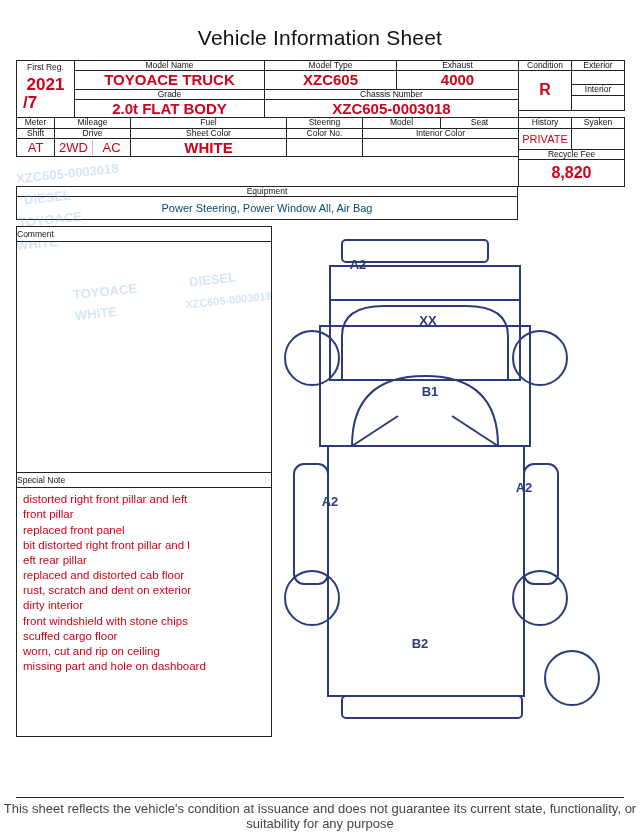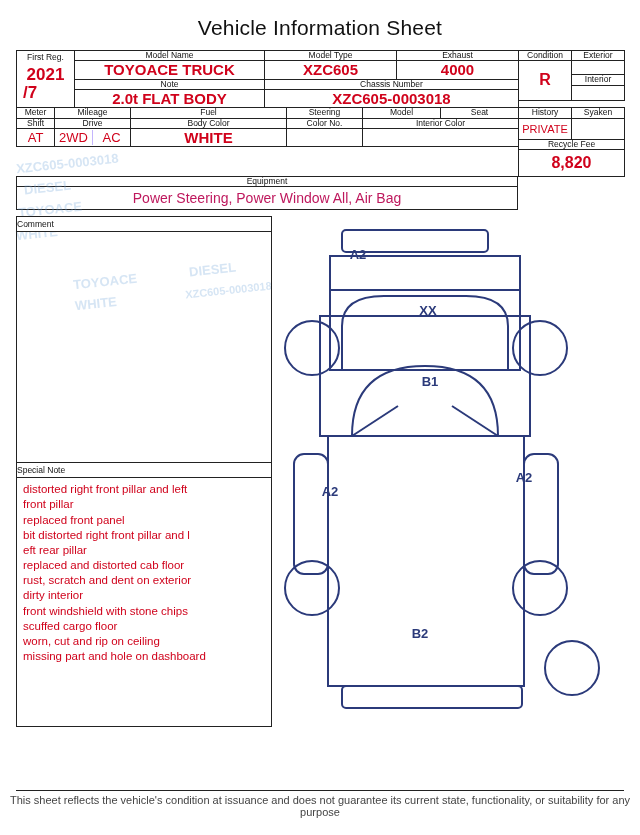--- a/index.html
+++ b/index.html
@@ -13,21 +13,21 @@
     font-family: "Liberation Sans", sans-serif;
     color: #111;
     position: relative;
     overflow: hidden;
   }
   .page {
     position: relative;
     width: 640px;
     height: 835px;
     box-sizing: border-box;
-    padding: 0 16px;
+    padding: 10px 16px;
   }
   .title {
     text-align: center;
     font-size: 21px;
     font-weight: normal;
     color: #111;
     padding-top: 16px;
     padding-bottom: 10px;
     letter-spacing: 0.2px;
   }
@@ -86,22 +86,22 @@
     font-size: 17px;
     color: #d0021b;
     font-weight: bold;
     line-height: 1.05;
     padding: 2px 0 3px 0;
   }
   .firstreg .yr { display: block; }
   .firstreg .mo { display: block; text-align: left; padding-left: 6px;}
 
   .equip-val {
-    font-size: 14px;
-    color: #be185d;
+    font-size: 11px;
+    color: #0c4a6e;
     text-align: left;
     padding: 3px 4px 4px 4px;
   }
 
   
   .lower {
     display: flex;
     width: 608px;
     margin-top: 6px;
     align-items: flex-start;
@@ -139,23 +139,23 @@
     height: 500px;
     position: relative;
     margin-left: 8px;
   }
   .diagram svg { display: block; }
 
   .footer {
     position: absolute;
     left: 0;
     right: 0;
-    bottom: 17px;
+    bottom: 4px;
     text-align: center;
-    font-size: 11px;
+    font-size: 13px;
     color: #444;
   }
   .footer-line {
     border-top: 1px solid #222;
     width: 608px;
     margin: 0 auto 3px auto;
   }
 
   
   .wm {
@@ -202,21 +202,21 @@
             <td class="hdr">Model Name</td>
             <td class="hdr">Model Type</td>
             <td class="hdr">Exhaust</td>
           </tr>
           <tr>
             <td class="val">TOYOACE TRUCK</td>
             <td class="val">XZC605</td>
             <td class="val">4000</td>
           </tr>
           <tr>
-            <td class="hdr">Note</td>
+            <td class="hdr">Grade</td>
             <td class="hdr" colspan="2">Chassis Number</td>
           </tr>
           <tr>
             <td class="val">2.0t FLAT BODY</td>
             <td class="val" colspan="2">XZC605-0003018</td>
           </tr>
         </tbody>
           </table>
       </div>
       <div class="right-col">
@@ -261,21 +261,21 @@
             <td class="hdr">Meter</td>
             <td class="hdr">Mileage</td>
             <td class="hdr">Fuel</td>
             <td class="hdr">Steering</td>
             <td class="hdr">Model</td>
             <td class="hdr">Seat</td>
           </tr>
           <tr>
             <td class="hdr">Shift</td>
             <td class="hdr" style="border-right:1px solid #222;">Drive</td>
-            <td class="hdr">Body Color</td>
+            <td class="hdr">Sheet Color</td>
             <td class="hdr">Color No.</td>
             <td class="hdr" colspan="2">Interior Color</td>
           </tr>
           <tr>
             <td class="val-md">AT</td>
             <td class="val-md">
               <table class="grid" style="border:none;width:100%">
                 <tbody>
                       <tr>
                   <td class="val-md" style="border:none;width:50%;border-right:1px solid #c4b5fd;">2WD</td>

